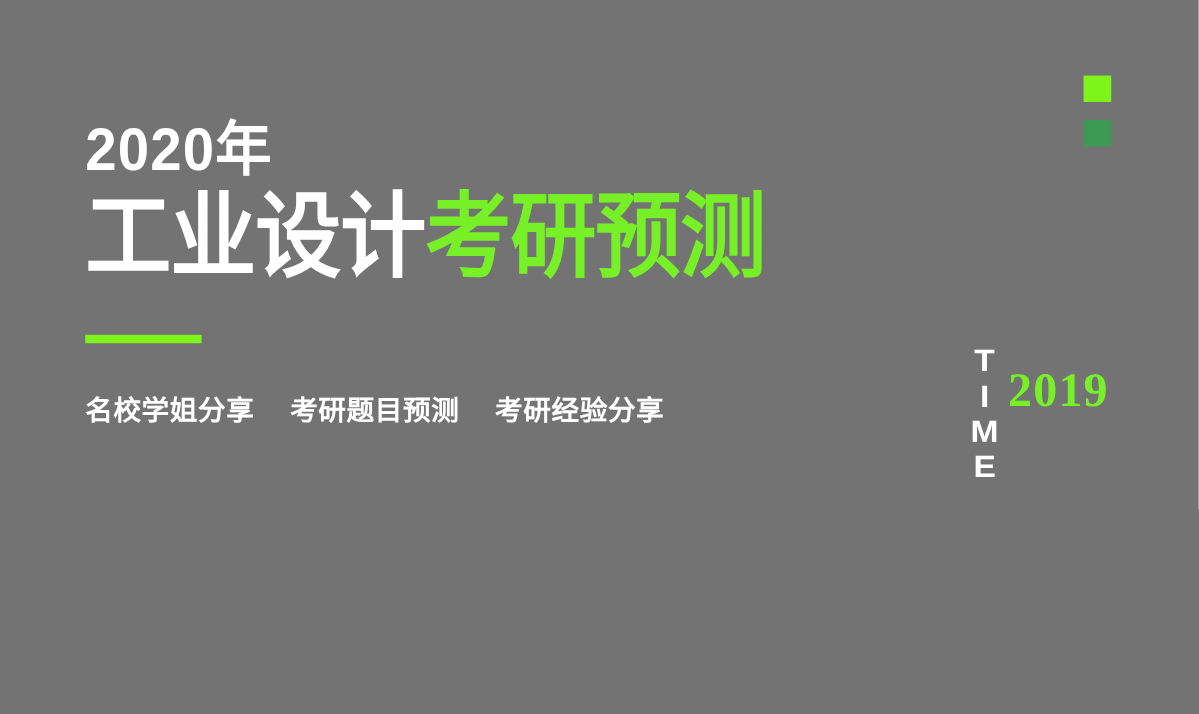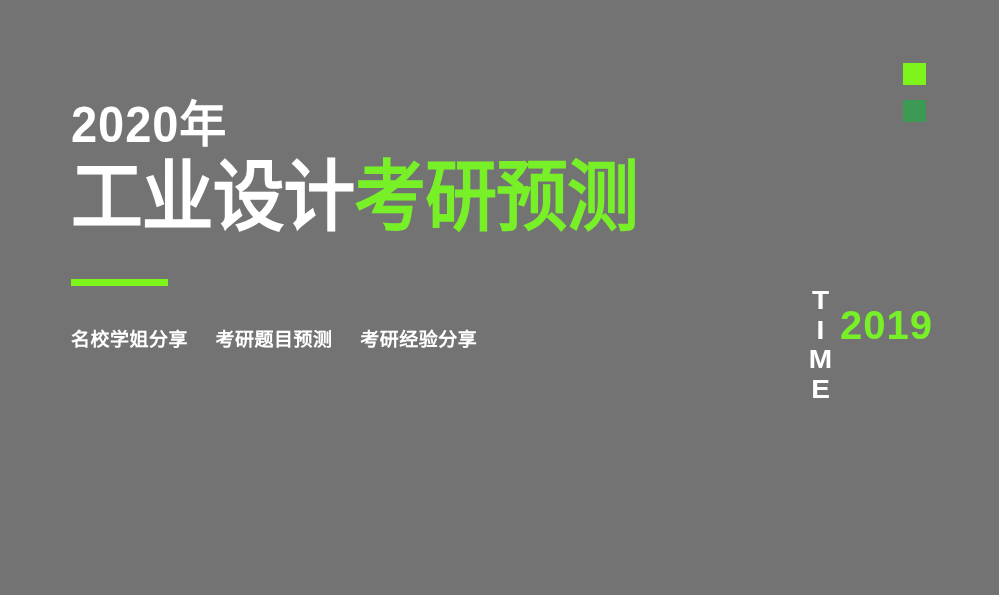--- a/index.html
+++ b/index.html
@@ -78,21 +78,21 @@
     width: 97px;
     height: 7px;
     background: #7df41a;
   }
 
   
   .subtitle {
     position: absolute;
     left: 71px;
     top: 329px;
-    font-size: 19px;
+    font-size: 23px;
     line-height: 1.2;
     font-weight: 700;
     color: #ffffff;
     white-space: nowrap;
     letter-spacing: 0.5px;
     margin: 0;
   }
   .subtitle .gap { display: inline-block; width: 16px; }
 
   
@@ -118,20 +118,21 @@
     height: 84px;
     display: flex;
     align-items: center;
   }
 
   .time-dates {
     display: flex;
     flex-direction: column;
     justify-content: center;
     line-height: 1.0;
+    font-family: Liberation Serif, serif;
   }
   .time-dates > span {
     display: block;
     font-size: 40px;
     font-weight: 700;
     color: #78f028;
     letter-spacing: 1px;
     white-space: nowrap;
   }
   .time-dates .date-line-2 { margin-top: 3px; }

